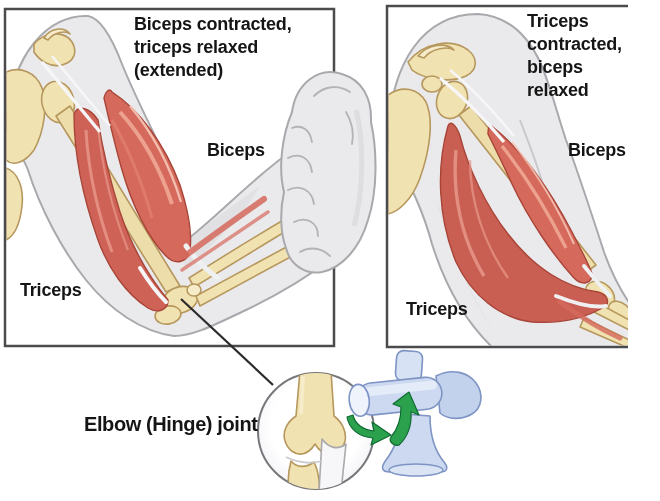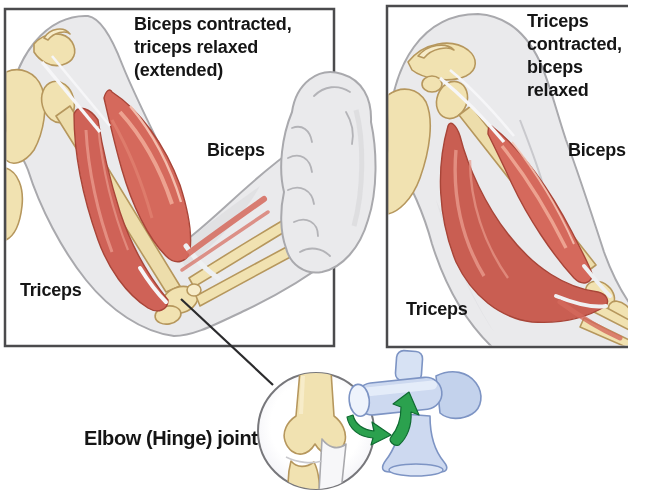--- a/index.html
+++ b/index.html
@@ -206,14 +206,14 @@
   <div class="lbl" style="left:207px;top:139px;">Biceps</div>
   <div class="lbl" style="left:20px;top:279px;">Triceps</div>
 
   <div class="lbl caption" style="left:527px;top:10px;">Triceps
 contracted,
 biceps
 relaxed</div>
   <div class="lbl" style="left:568px;top:139px;">Biceps</div>
   <div class="lbl" style="left:406px;top:298px;">Triceps</div>
 
-  <div class="lbl joint-lbl" style="left:84px;top:427px;">Elbow (Hinge) joint</div>
+  <div class="lbl joint-lbl" style="left:84px;top:413px;">Elbow (Hinge) joint</div>
 </div>
 
 </body></html>

